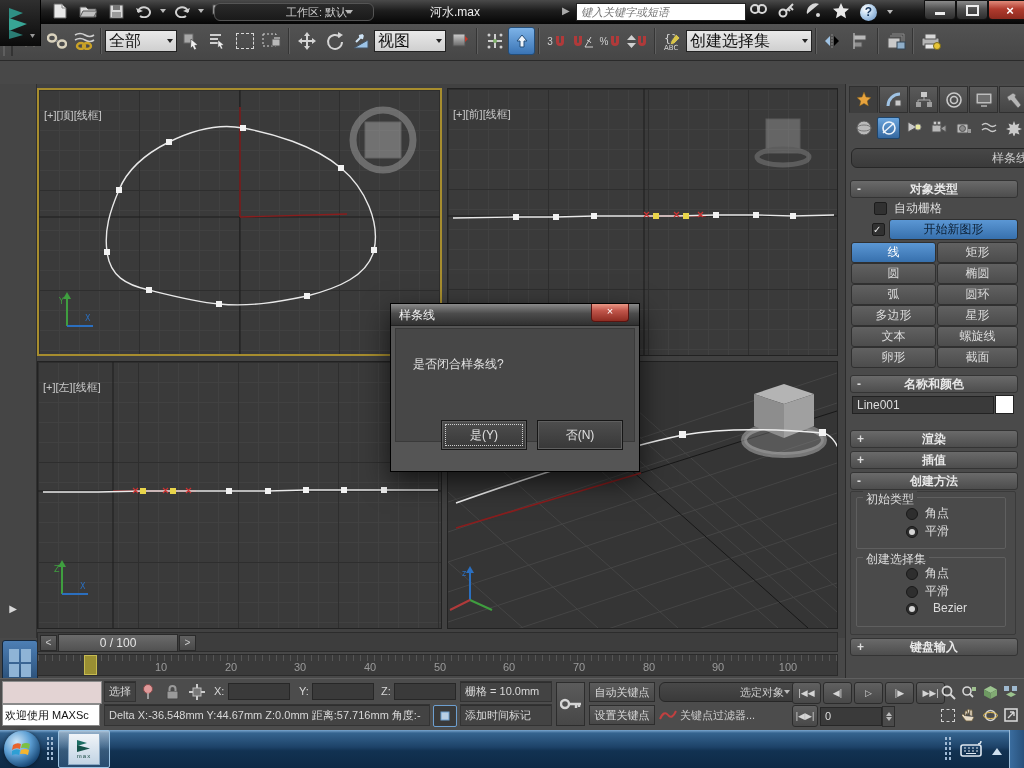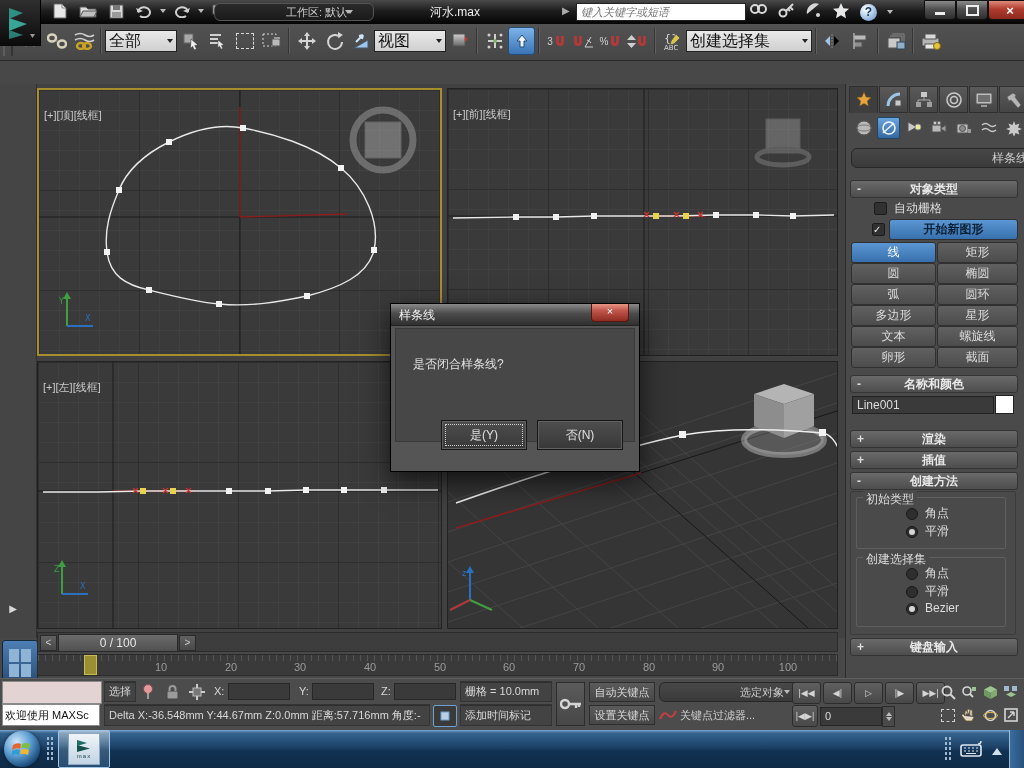--- a/index.html
+++ b/index.html
@@ -658,21 +658,21 @@
     <div class="rollout" style="top:96px;">
       <span class="pm">-</span>
       <span>对象类型</span>
     </div>
     <div class="abs flex" style="left:28px;top:116px;gap:7px;">
       <span class="cbx"></span>
       <span>自动栅格</span>
     </div>
     <div class="abs flex" style="left:26px;top:135px;gap:4px;">
       <span class="cbx ci" style="color:#e8e8e8;font-size:10px;">✓</span>
-      <div class="otbtn" style="position:static;width:127px;background:linear-gradient(#5b97d4,#3770ad);color:#0d2136;font-weight:bold;">开始新图形</div>
+      <div class="otbtn" style="position:static;width:127px;background:linear-gradient(#5b97d4,#3770ad);color:#0d2136;font-weight:normal;">开始新图形</div>
     </div>
     <div class="otbtn active" style="left:5px;top:158px;width:83px;">线</div>
     <div class="otbtn" style="left:91px;top:158px;width:79px;">矩形</div>
     <div class="otbtn" style="left:5px;top:179px;width:83px;">圆</div>
     <div class="otbtn" style="left:91px;top:179px;width:79px;">椭圆</div>
     <div class="otbtn" style="left:5px;top:200px;width:83px;">弧</div>
     <div class="otbtn" style="left:91px;top:200px;width:79px;">圆环</div>
     <div class="otbtn" style="left:5px;top:221px;width:83px;">多边形</div>
     <div class="otbtn" style="left:91px;top:221px;width:79px;">星形</div>
     <div class="otbtn" style="left:5px;top:242px;width:83px;">文本</div>
@@ -714,21 +714,21 @@
     <div class="grpbox" style="left:10px;top:473px;width:148px;height:68px;"></div>
     <div class="grplegend" style="left:17px;top:467px;">创建选择集</div>
     <div class="abs flex" style="left:60px;top:481px;gap:7px;">
       <span class="radio"></span>
       <span>角点</span>
     </div>
     <div class="abs flex" style="left:60px;top:499px;gap:7px;">
       <span class="radio"></span>
       <span>平滑</span>
     </div>
-    <div class="abs flex" style="left:60px;top:517px;gap:7px;align-items:flex-end;">
+    <div class="abs flex" style="left:60px;top:517px;gap:15px;align-items:flex-end;">
       <span class="radio sel"></span>
       <span>Bezier</span>
     </div>
 
     <div class="rollout" style="top:554px;">
       <span class="pm">+</span>
       <span>键盘输入</span>
     </div>
   </div>
 

